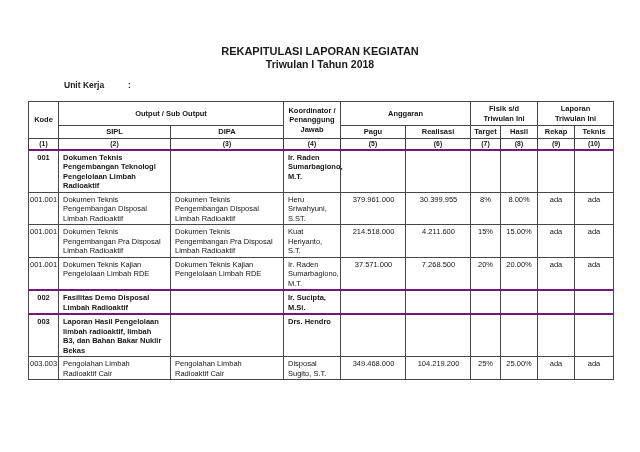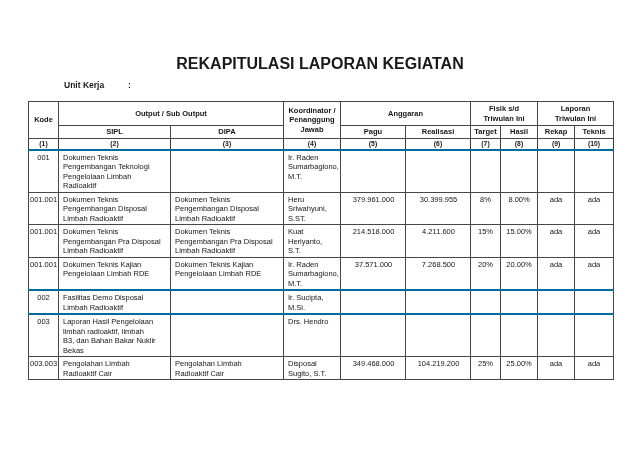--- a/index.html
+++ b/index.html
@@ -6,21 +6,21 @@
   html, body { width:640px; height:452px; }
   body {
     background:#ffffff;
     font-family:"Liberation Sans", sans-serif;
     color:#1a1a1a;
     -webkit-font-smoothing:antialiased;
   }
   .page { position:relative; width:640px; height:452px; background:#ffffff; overflow:hidden; }
 
   .title-block { position:absolute; top:45px; left:0; width:640px; text-align:center; font-weight:bold; }
-  .title-line1 { font-size:16px; line-height:13px;margin-top:12px; }
+  .title-line1 { font-size:11px; line-height:13px; }
   .title-line2 { font-size:10.5px; line-height:12px; }
 
   .unit-line { position:absolute; top:80px; left:28px; display:flex; font-size:8.5px; font-weight:bold; line-height:10px;padding-left:36px; }
   .unit-label { width:64px; }
   .unit-colon { width:13px; }
 
   table.report {
     position:absolute; left:28px; top:101px; width:585px;
     border-collapse:collapse; table-layout:fixed;
     font-size:7.5px; color:#161616;
@@ -35,29 +35,30 @@
   tr.h2 { height:13px;margin-top:37px; }
   tr.numrow { height:11px; }
   tr.numrow td {
     font-weight:bold; text-align:center; vertical-align:middle;
     font-size:6.8px; line-height:8px; padding:0 1px; border-color:#3c3c3c;
   }
   tbody td { vertical-align:top; padding:2px 3px 1px 4px; line-height:9.5px; }
   tbody td.t { white-space:pre-line; padding-right:6px; }
   tbody td.c { text-align:center; padding-left:1px; padding-right:1px; }
   tbody td.r { text-align:center; padding-right:3px; }
-  tr.bold td { font-weight:normal; border-top:2px solid #0369a1; }
+  tr.bold td { font-weight:bold; border-top:2px solid #701a75; }
 </style>
 </head>
 <body>
 
 <div class="page">
 
   <div class="title-block">
     <div class="title-line1">REKAPITULASI LAPORAN KEGIATAN</div>
+    <div class="title-line2">Triwulan I Tahun 2018</div>
   </div>
 
   <div class="unit-line">
     <span class="unit-label">Unit Kerja</span>
     <span class="unit-colon">:</span>
   </div>
 
   <table class="report">
     <colgroup>
       <col style="width:30px">

